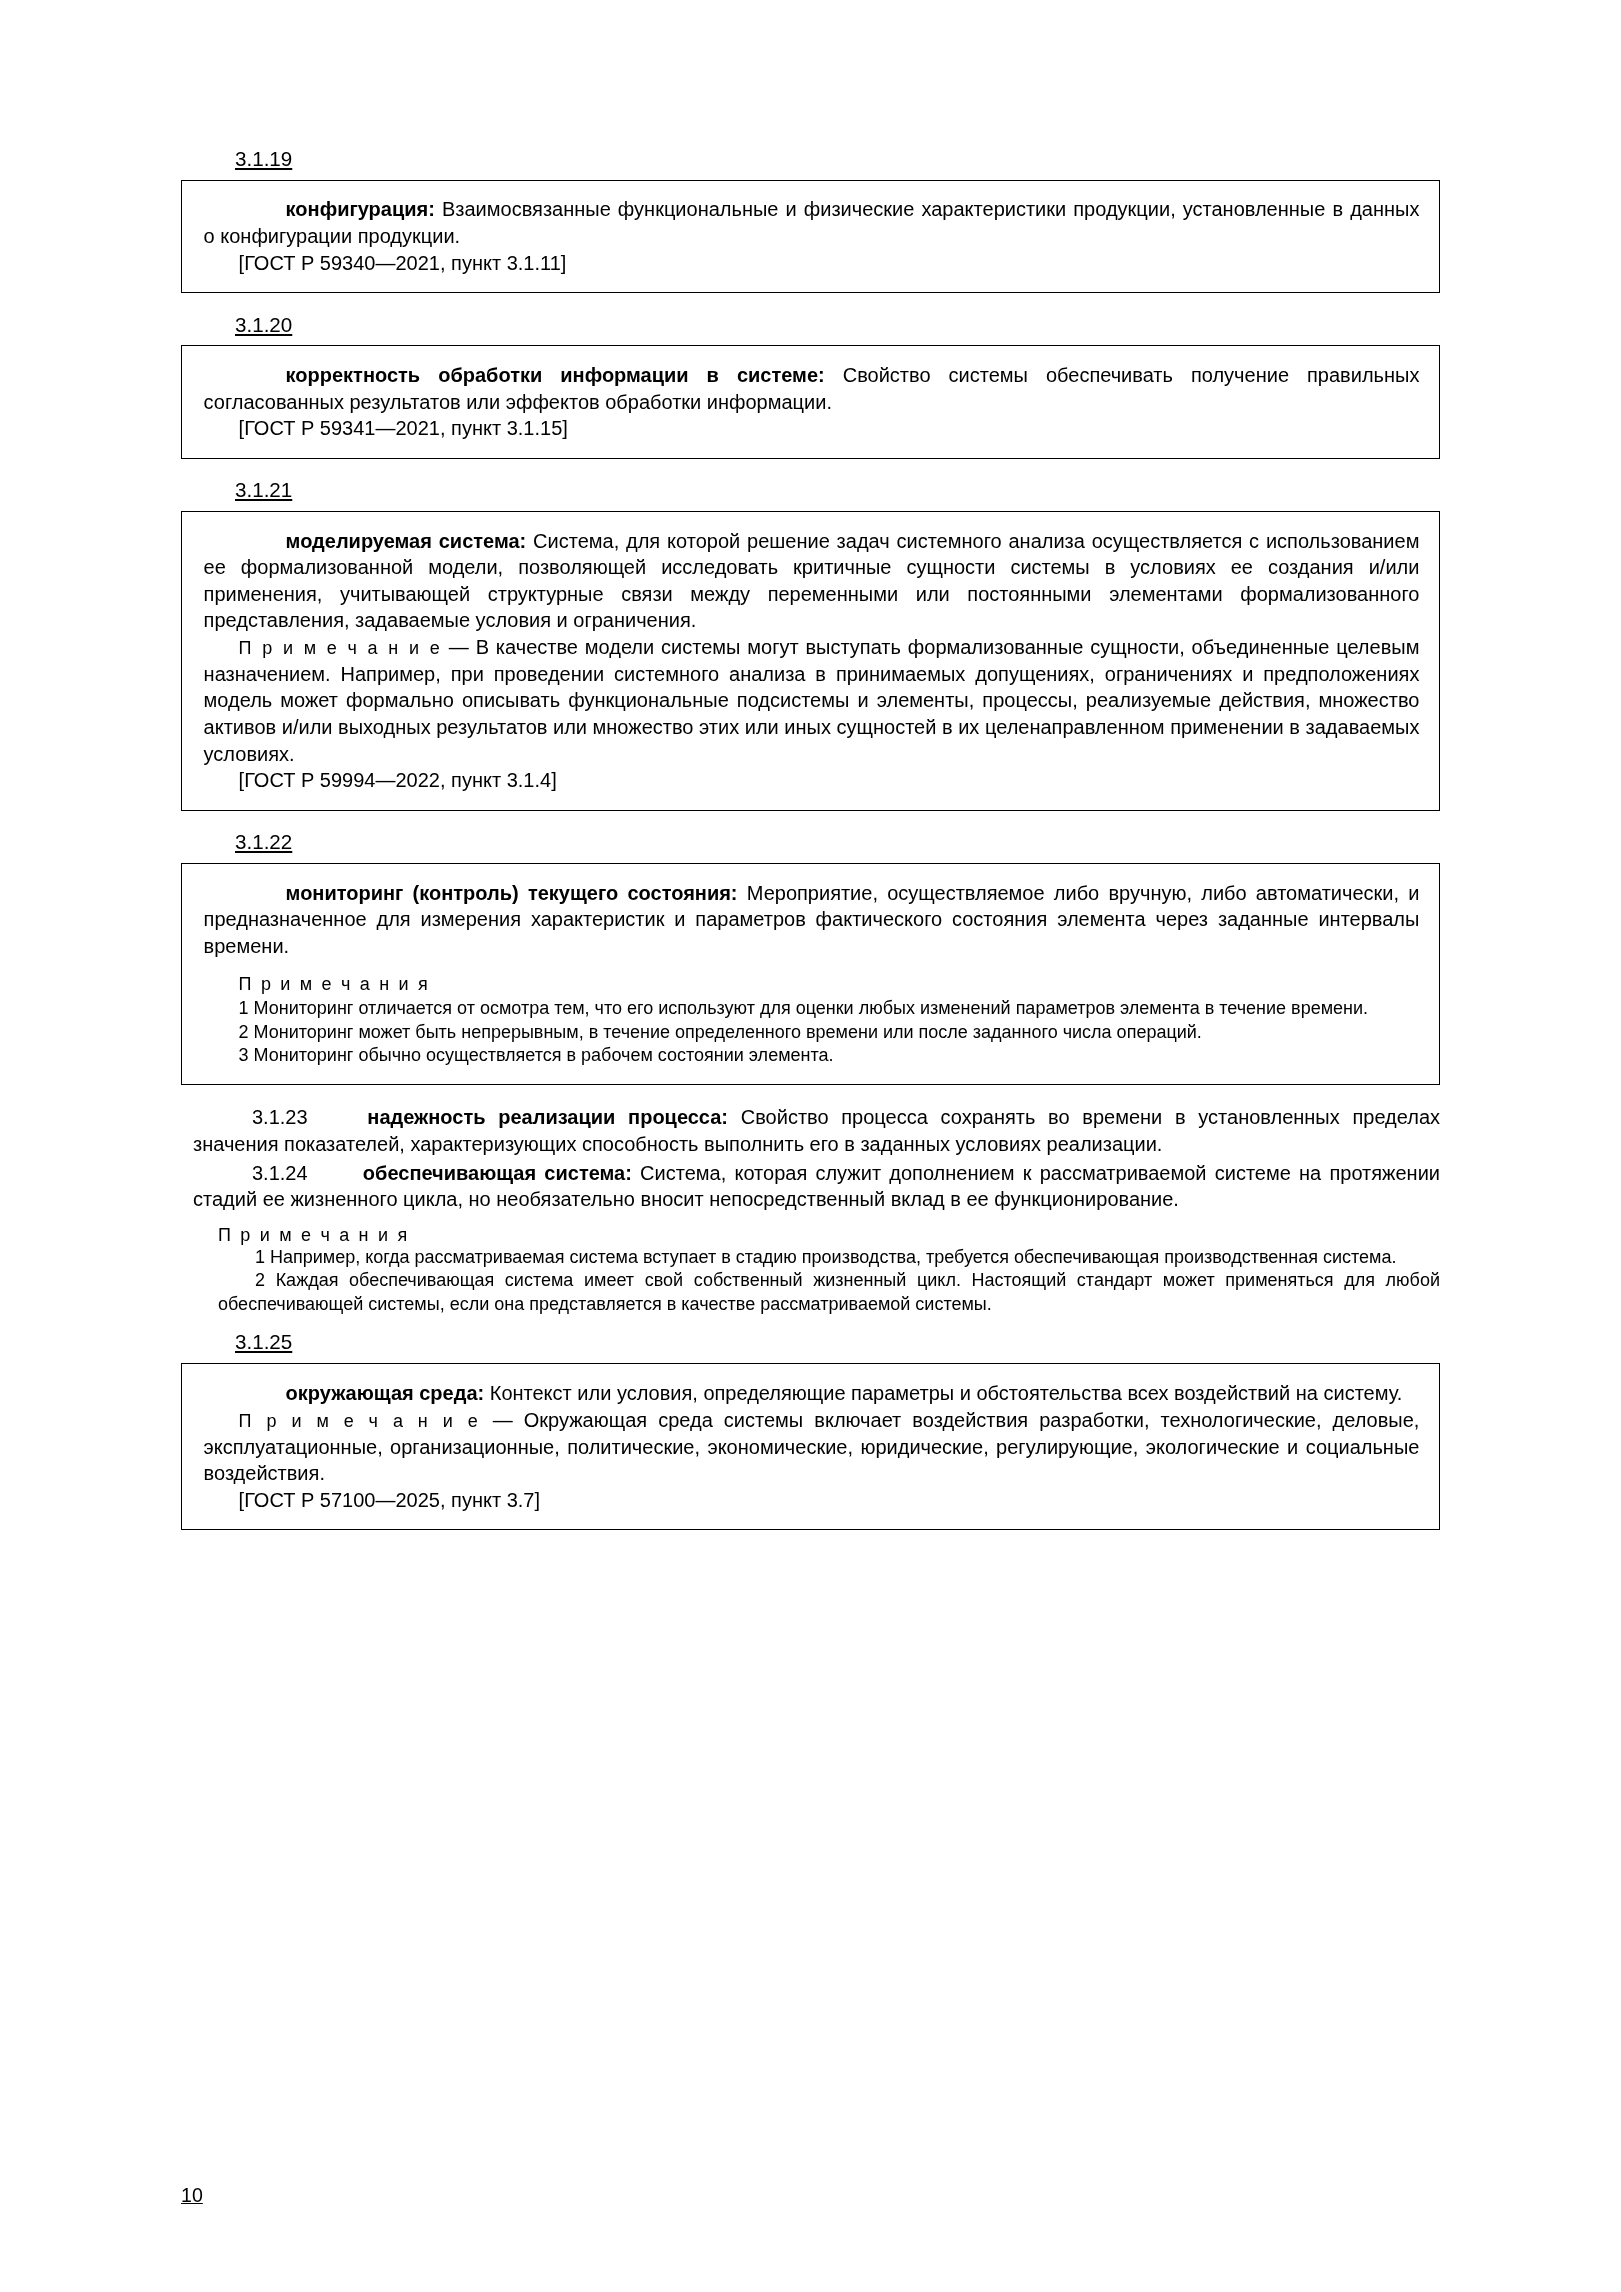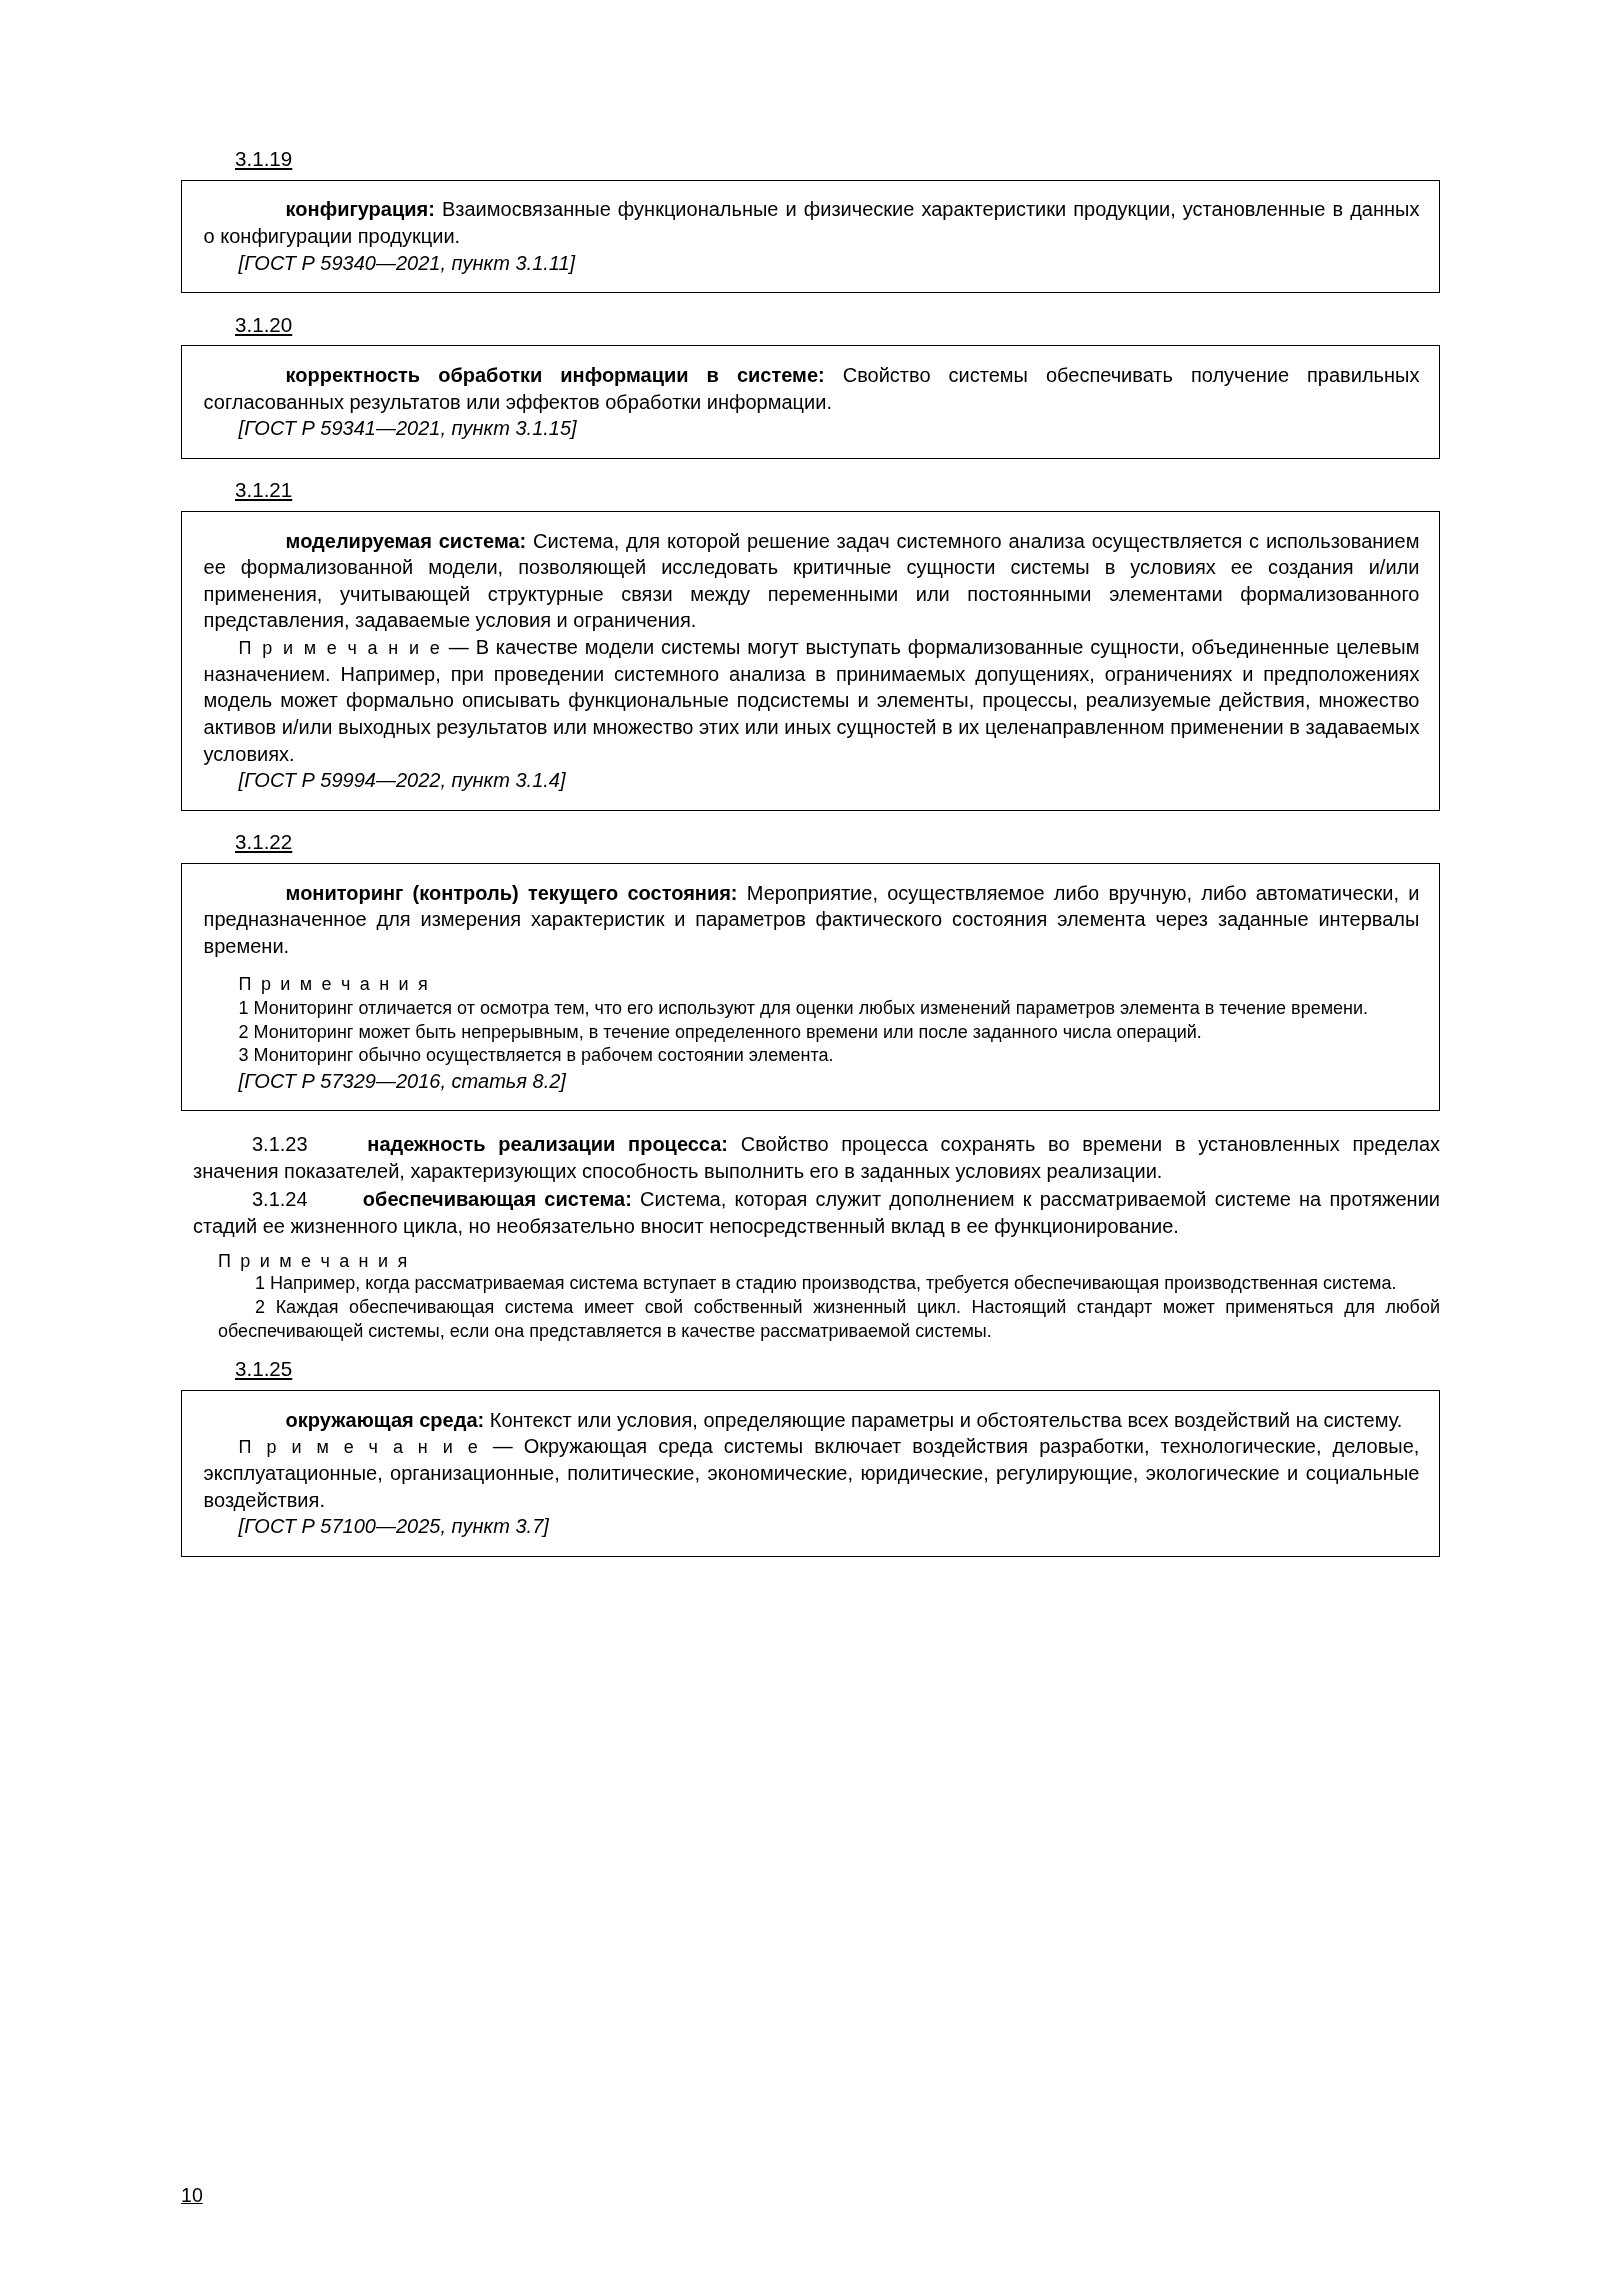--- a/index.html
+++ b/index.html
@@ -78,21 +78,20 @@
     text-align: justify;
     margin: 0;
   }
   .note-block p.item {
     text-indent: 35px;
   }
   .source {
     font-size: 20px;
     margin: 13.7px 0 0 0;
     text-indent: 35px;
-    font-style: italic;
   }
   .para {
     font-size: 20px;
     line-height: 1.33;
     text-align: justify;
     margin: 0 0 2px 12px;
     text-indent: 59px;
   }
   .para.tight {
     margin-bottom: 0;
@@ -147,21 +146,20 @@
 
   <div class="clause-num">3.1.22</div>
   <div class="term-box">
     <p class="body"><span class="term-name">мониторинг (контроль) текущего состояния:</span><span> Мероприятие, осуществляемое либо вручную, либо автоматически, и предназначенное для измерения характеристик и параметров фактического состояния элемента через заданные интервалы времени.</span></p>
     <div class="note-block">
       <p class="item"><span class="note-head">П р и м е ч а н и я</span></p>
       <p class="item">1 Мониторинг отличается от осмотра тем, что его используют для оценки любых изменений параметров элемента в течение времени.</p>
       <p class="item">2 Мониторинг может быть непрерывным, в течение определенного времени или после заданного числа операций.</p>
       <p class="item">3 Мониторинг обычно осуществляется в рабочем состоянии элемента.</p>
     </div>
-    <p class="source">[ГОСТ Р 57329—2016, статья 8.2]</p>
   </div>
 
   <p class="para"><span>3.1.23 </span><span class="term-name">надежность реализации процесса:</span><span> Свойство процесса сохранять во времени в установленных пределах значения показателей, характеризующих способность выполнить его в заданных условиях реализации.</span></p>
 
   <p class="para tight"><span>3.1.24 </span><span class="term-name">обеспечивающая система:</span><span> Система, которая служит дополнением к рассматриваемой системе на протяжении стадий ее жизненного цикла, но необязательно вносит непосредственный вклад в ее функционирование.</span></p>
   <p class="outer-note-head">П р и м е ч а н и я</p>
   <p class="outer-note">1 Например, когда рассматриваемая система вступает в стадию производства, требуется обеспечивающая производственная система.</p>
   <p class="outer-note">2 Каждая обеспечивающая система имеет свой собственный жизненный цикл. Настоящий стандарт может применяться для любой обеспечивающей системы, если она представляется в качестве рассматриваемой системы.</p>
 
   <div class="spacer-sm"></div>

